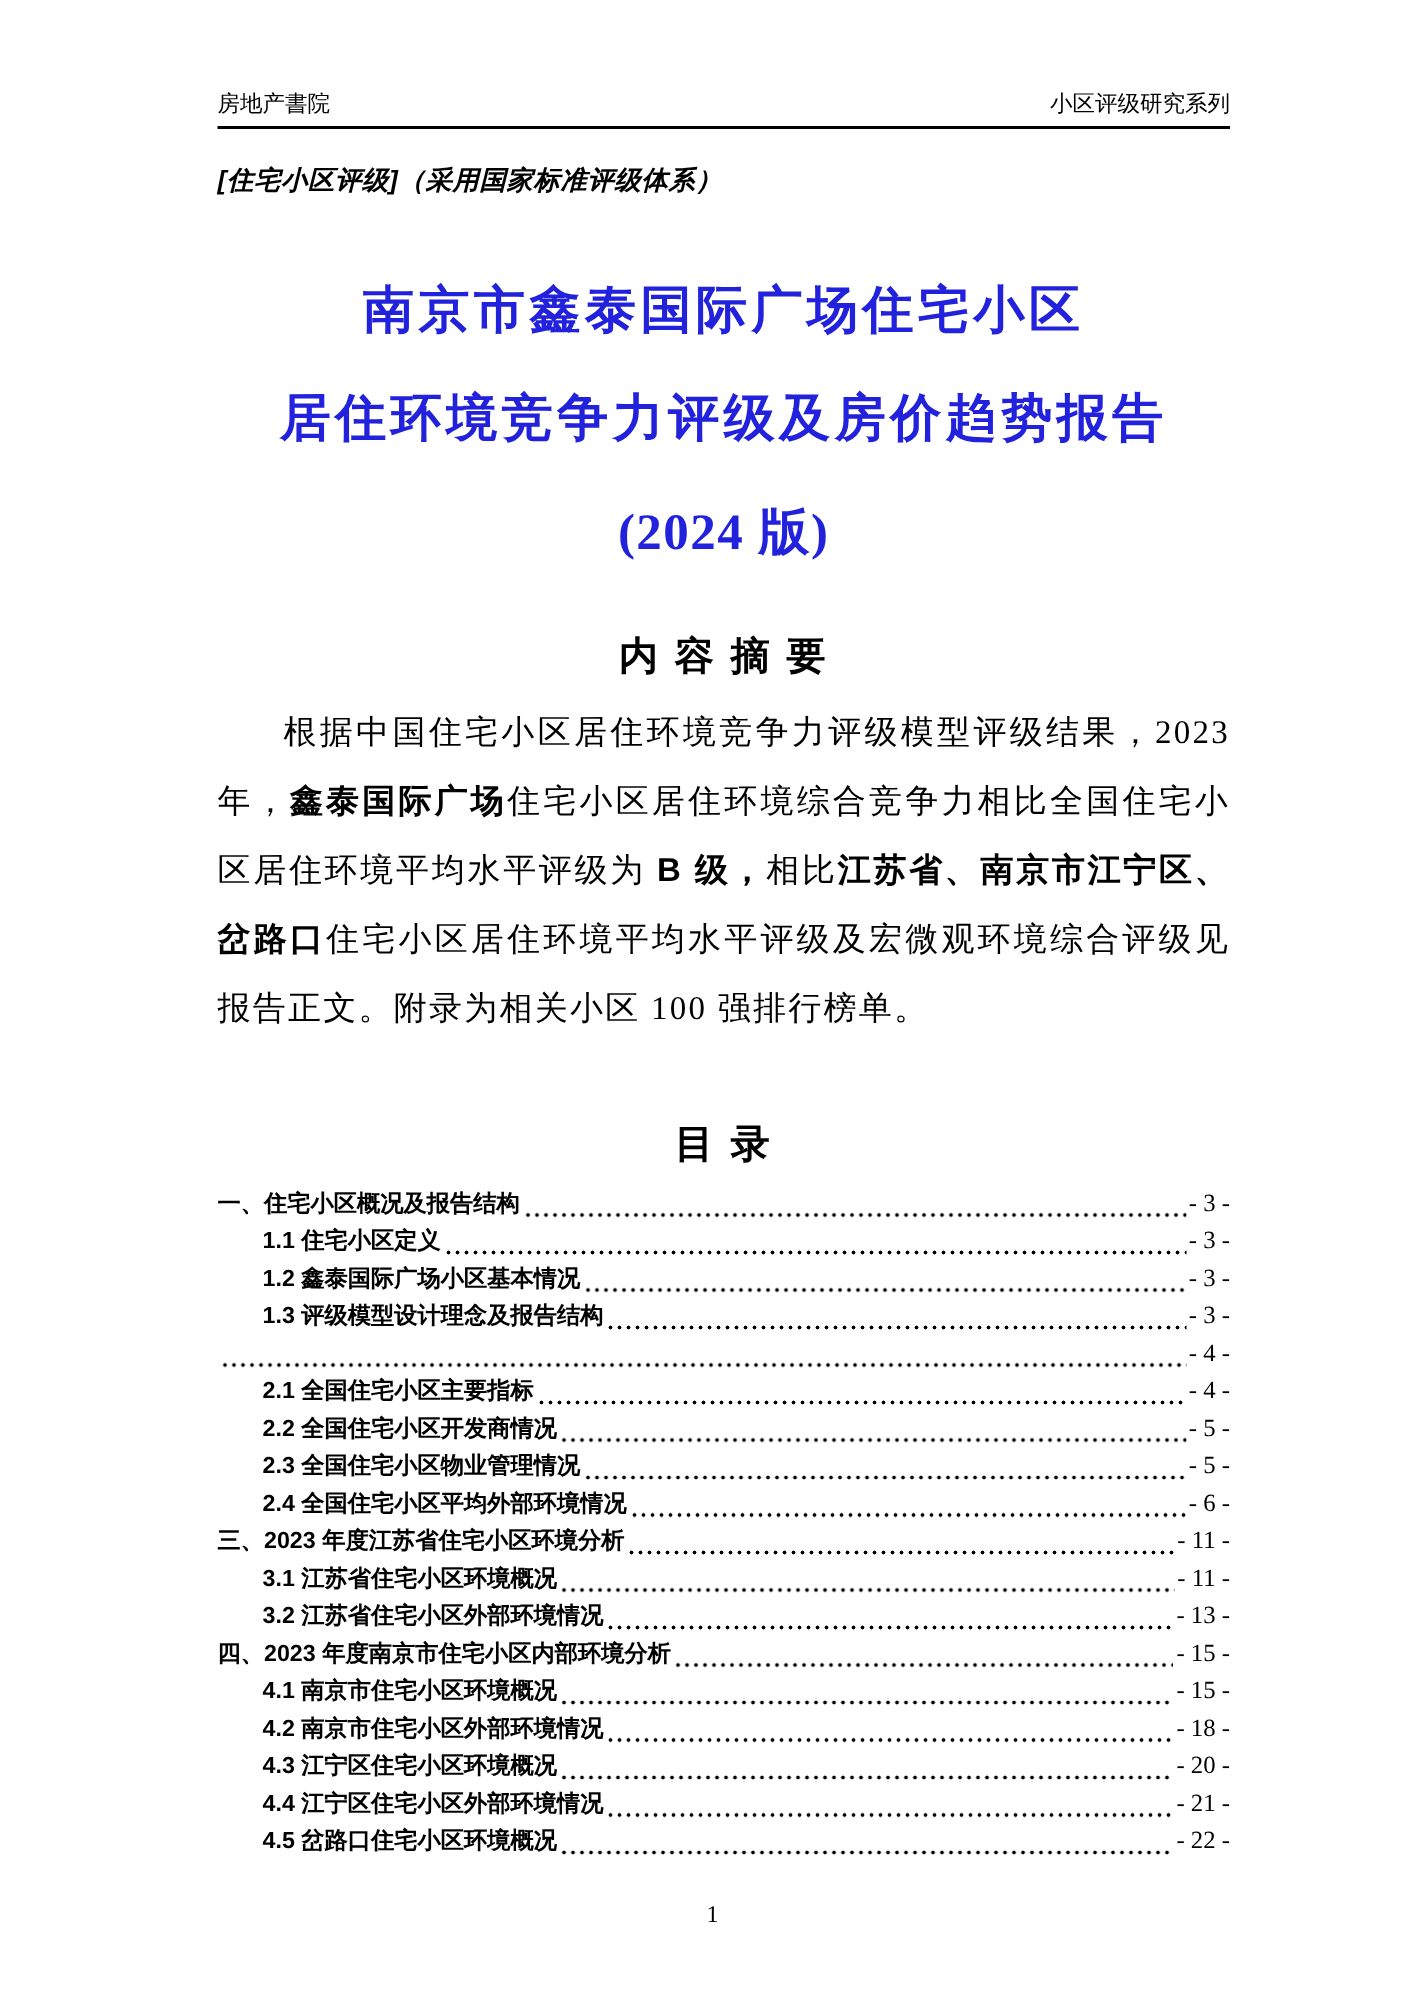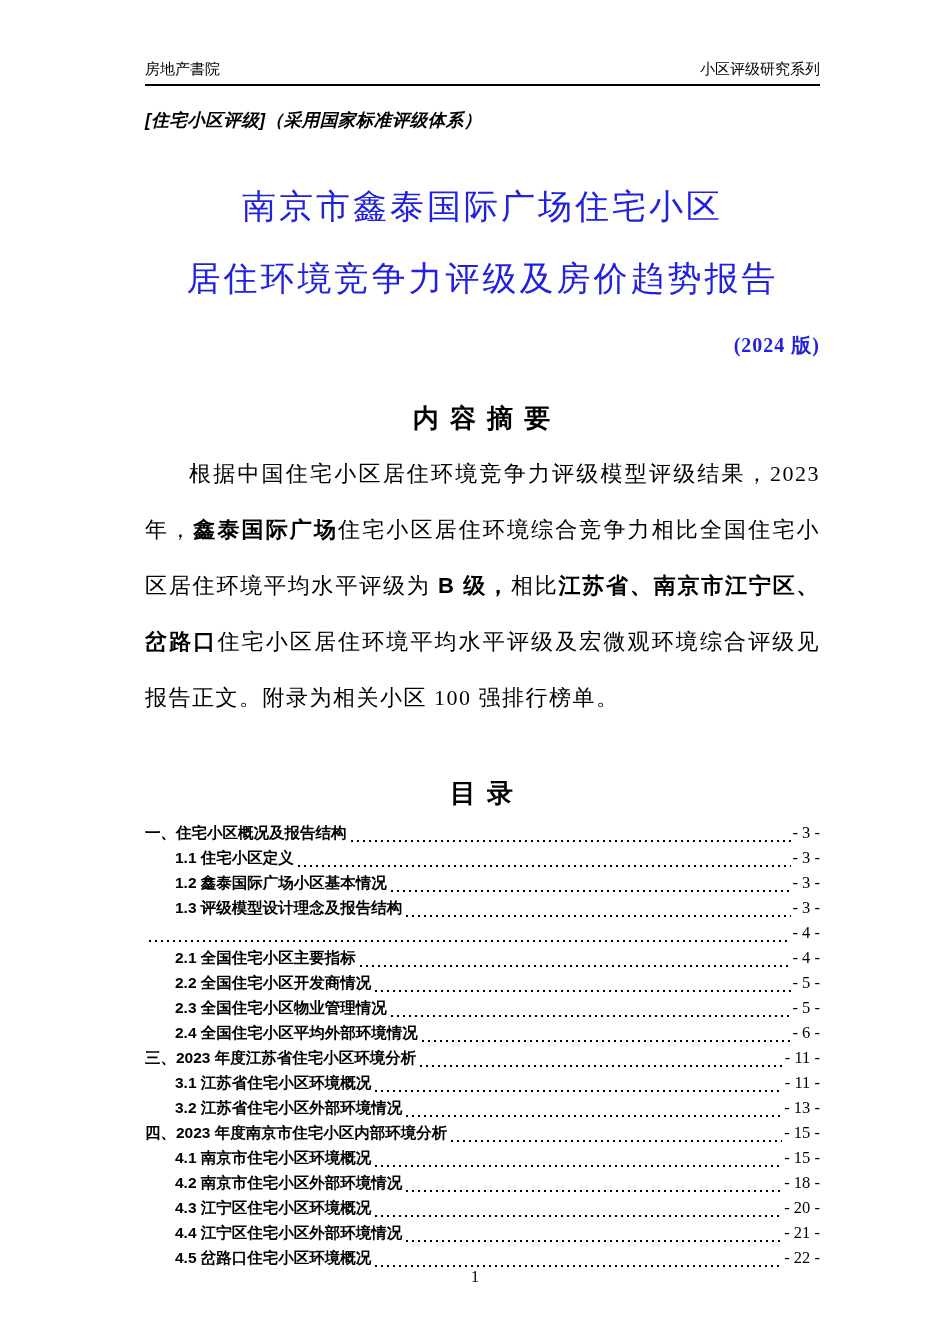--- a/index.html
+++ b/index.html
@@ -31,47 +31,47 @@
     font-family: "Liberation Sans", "DejaVu Sans", sans-serif;
     font-weight: 700;
     font-size: 17.5px;
     letter-spacing: 0.5px;
     font-style: italic;
   }
   
   .title-line {
     margin-top: 52px;
     text-align: center;
-    font-weight: 400;
+    font-weight: 700;
     font-size: 34px;
     letter-spacing: 3px;
     color: var(--accent, #2222dd);
   }
   .title-line.second { margin-top: 26px; }
   .edition {
     margin-top: 30px;
-    text-align: right;
-    font-weight: 700;
-    font-size: 20px;
+    text-align: center;
+    font-weight: 700;
+    font-size: 34px;
     letter-spacing: 1px;
     color: var(--accent, #2222dd);
   }
   
   .summary-heading {
     margin-top: 42px;
     text-align: center;
     font-family: "Liberation Sans", "DejaVu Sans", sans-serif;
     font-weight: 700;
     font-size: 26px;
     letter-spacing: 2px;
   }
   .summary-paragraph {
     margin-top: 10px;
     font-size: 22px;
-    line-height: 56px;
+    line-height: 46px;
     text-align: justify;
     text-justify: inter-character;
     text-indent: 2em;
     letter-spacing: 1.5px;
   }
   .summary-paragraph .seg-bold {
     font-family: "Liberation Sans", "DejaVu Sans", sans-serif;
     font-weight: 700;
   }
   

